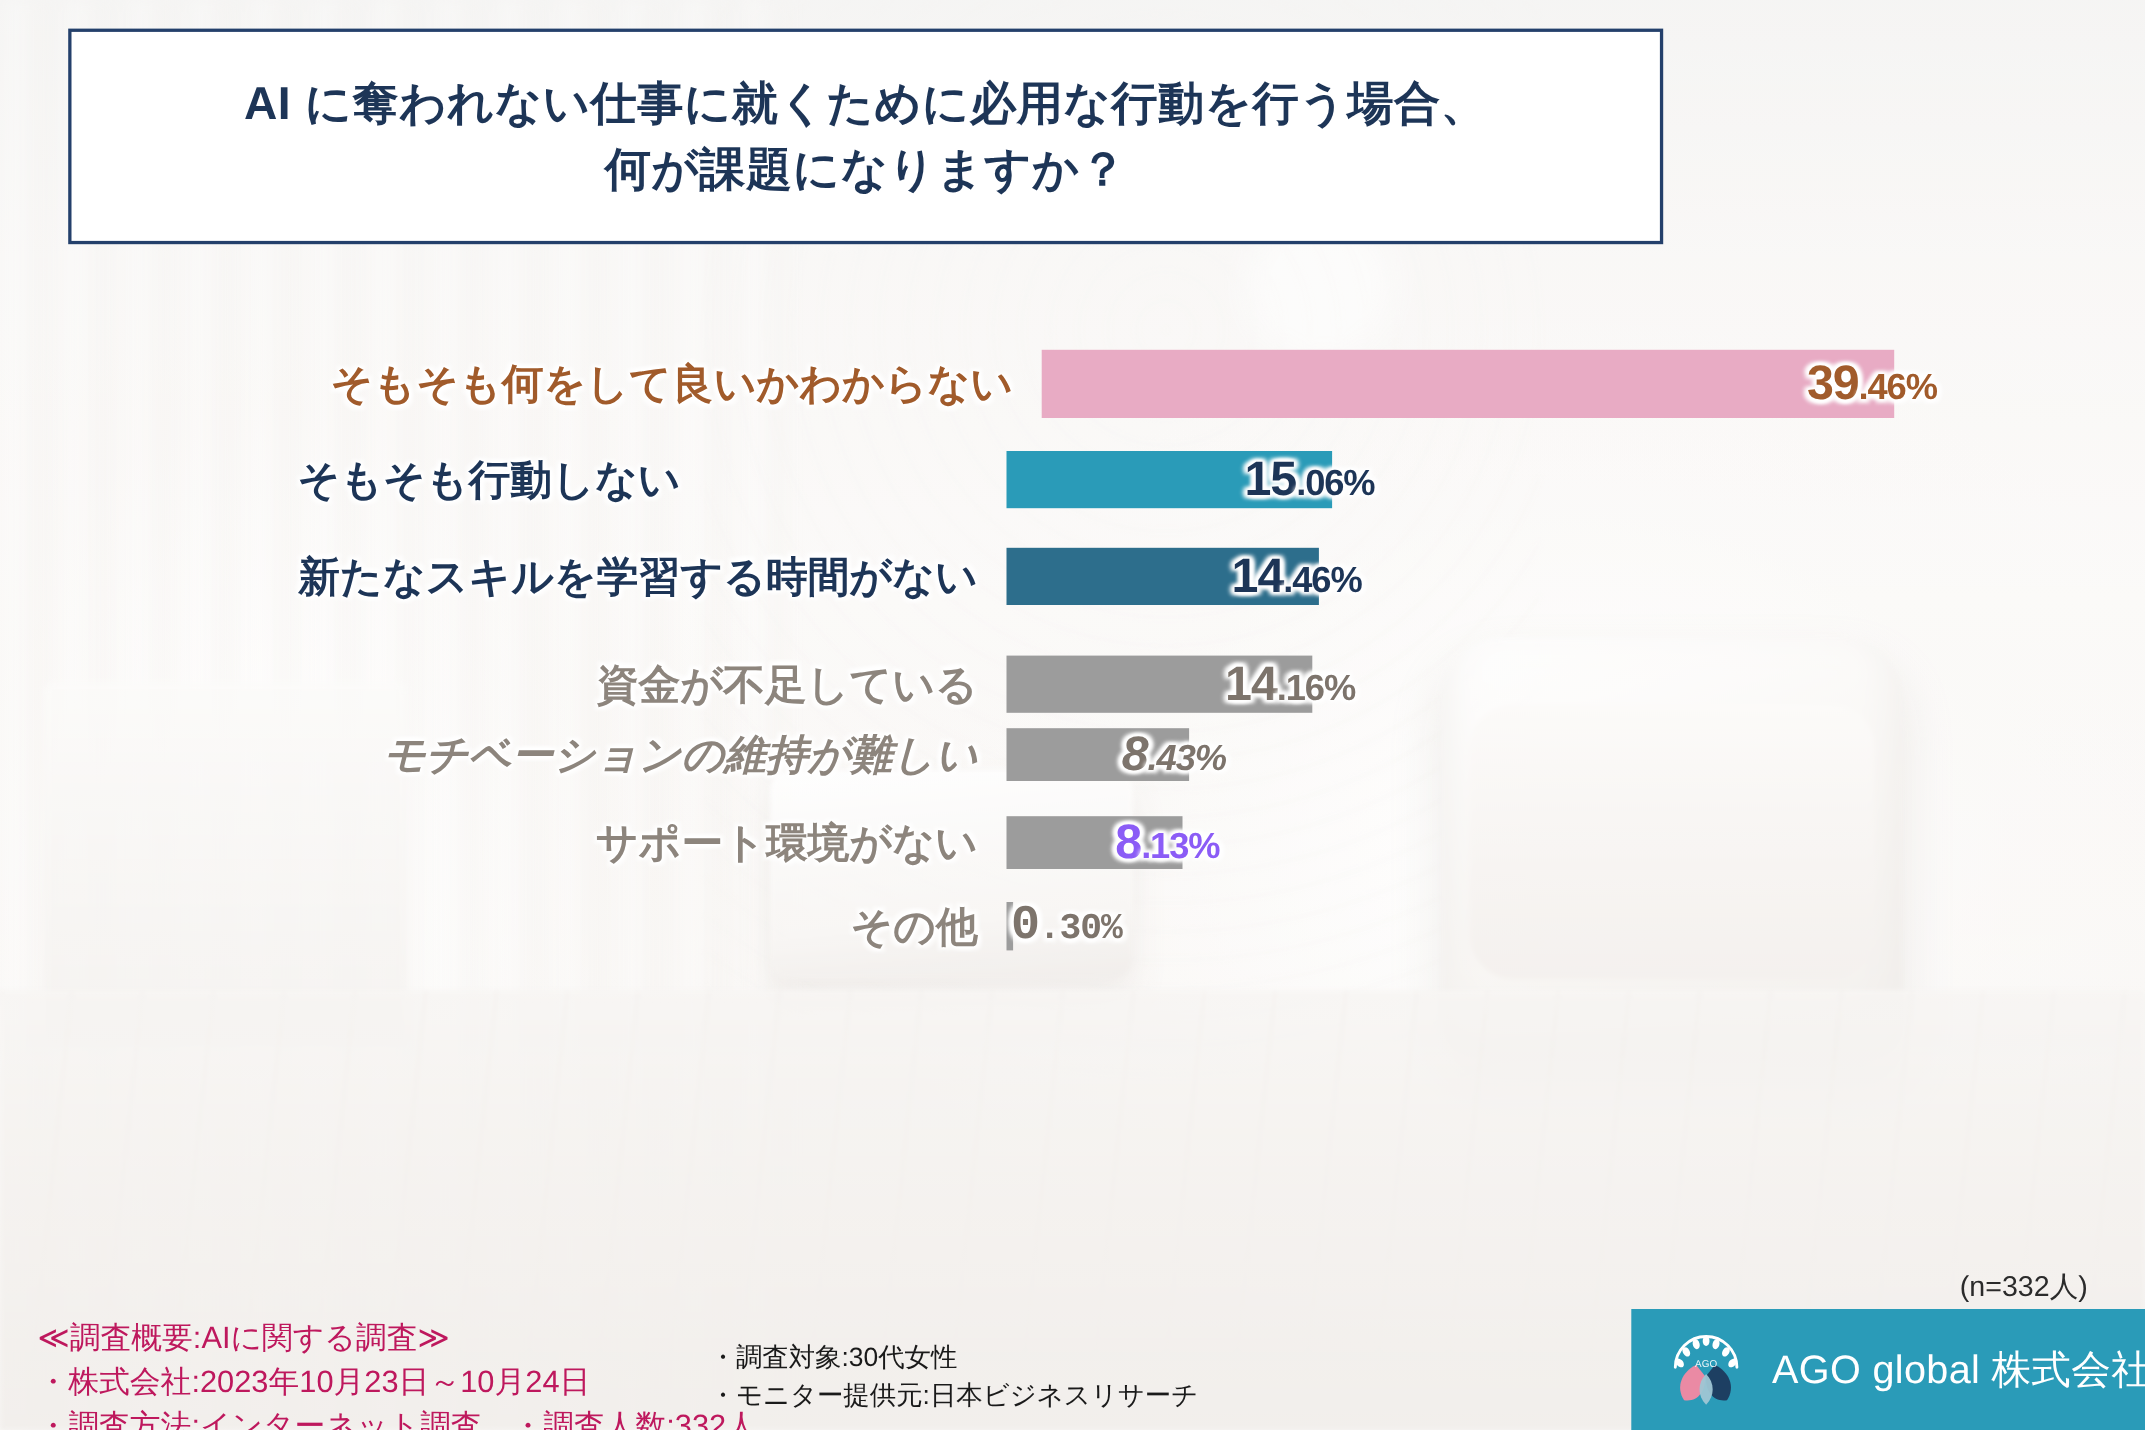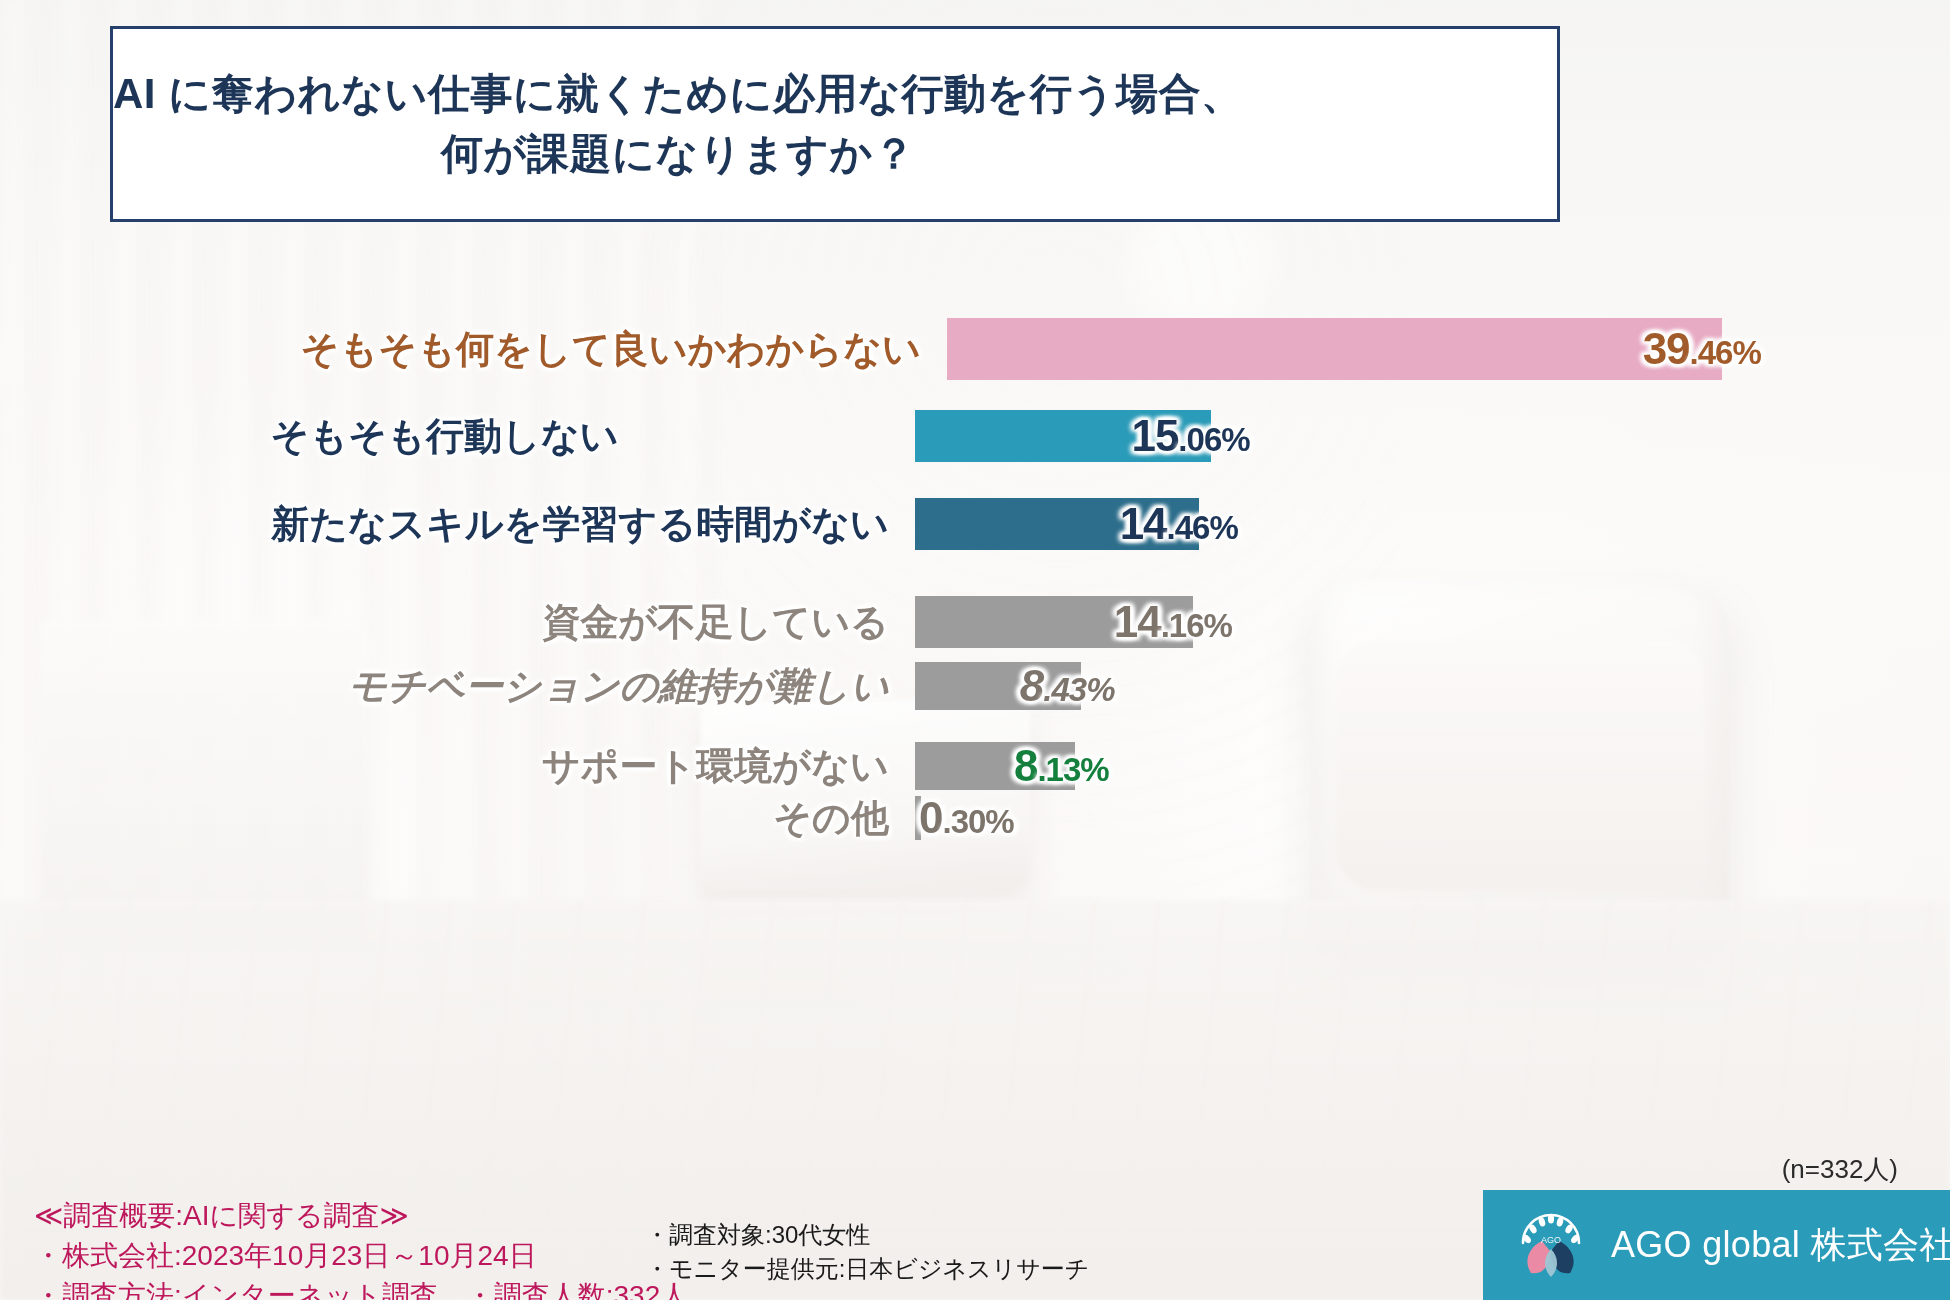--- a/index.html
+++ b/index.html
@@ -66,23 +66,22 @@
   #bg .veil{
     position:absolute;inset:0;
     background:linear-gradient(180deg,rgba(255,255,255,.40),rgba(255,255,255,.25) 50%,rgba(255,255,255,.45));
   }
 
   
   .title-box{
     position:absolute;left:62px;top:26px;width:1450px;height:196px;
     background:rgba(255,255,255,.96);
     border:3px solid #24406b;
-    display:flex;align-items:center;
+    display:flex;align-items:center;justify-content:center;
     box-sizing:border-box;
-    margin-left:48px;
   }
   .title-text{
     color:#1d3557;font-weight:bold;font-size:42px;line-height:1.42;
     text-align:center;letter-spacing:.5px;
   }
   .title-text .l2{display:block;}
 
   
   .chart{position:absolute;left:0;top:300px;width:1950px;height:600px;}
   .row{
@@ -189,24 +188,24 @@
       <div class="cat" style="color: rgb(141, 133, 125);">モチベーションの維持が難しい</div>
       <div class="barwrap">
         <div class="bar" style="width: 165.566px; background: rgb(156, 156, 156);"></div>
         <div class="val" style="color: rgb(125, 116, 108); left: 104.806px;"><span class="big">8</span><span class="small">.43%</span></div>
       </div>
     </div>
     <div class="row" style="top: 442px; height: 48px;">
       <div class="cat" style="color: rgb(141, 133, 125);">サポート環境がない</div>
       <div class="barwrap">
         <div class="bar" style="width: 159.674px; background: rgb(156, 156, 156);"></div>
-        <div class="val" style="color: #15803d; left: 98.9144px;"><span class="big">8</span><span class="small">.13%</span></div>
-      </div>
-    </div>
-    <div class="row" style="top: 496px; height: 44px;">
+        <div class="val" style="color: #8b5cf6; left: 98.9144px;"><span class="big">8</span><span class="small">.13%</span></div>
+      </div>
+    </div>
+    <div class="row" style="top: 520px; height: 44px; font-family: Liberation Mono, monospace;">
       <div class="cat" style="color: rgb(141, 133, 125);">その他</div>
       <div class="barwrap">
         <div class="bar" style="width: 6px; background: rgb(156, 156, 156);"></div>
         <div class="val" style="color: rgb(125, 116, 108); left: 4px;"><span class="big">0</span><span class="small">.30%</span></div>
       </div>
     </div>
   </div>
 
 <div class="n-note">(n=332人)</div>
 

